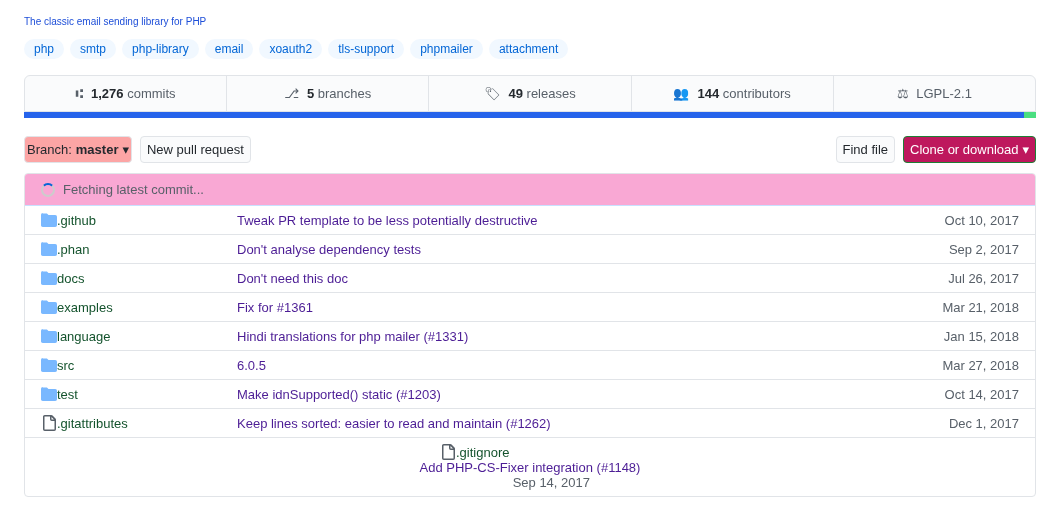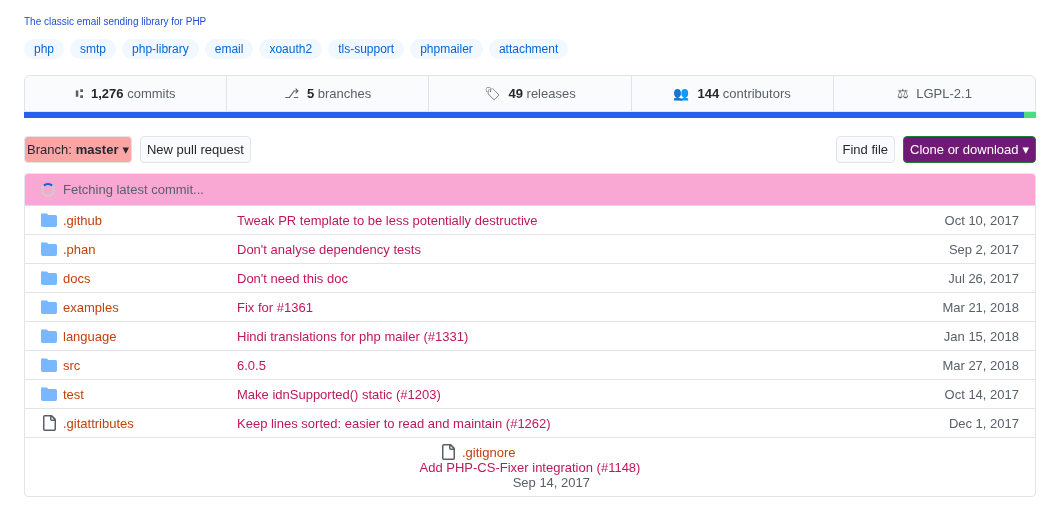--- a/index.html
+++ b/index.html
@@ -109,21 +109,21 @@
       cursor: pointer;
       border: 1px solid;
       font-weight: 500;
     }
     .btn-default {
       background: #fafbfc;
       border-color: #e1e4e8;
       color: #24292e;
     }
     .btn-primary {
-      background: #701a75;
+      background: #be185d;
       border-color: #1e7e34;
       color: #fff;
       display: flex;
       align-items: center;
       gap: 4px;
     }
 
     
     .file-table {
       border: 1px solid #e1e4e8;
@@ -156,30 +156,29 @@
       padding: 6px 16px;
       border-bottom: 1px solid #e1e4e8;
       font-size: 13px;
     }
     .file-row:last-child { border-bottom: none; flex-direction: column; }
 
     .file-name-col {
       width: 180px;
       display: flex;
       align-items: center;
-      gap: 6px;
-      color: #c2410c;
+      color: #14532d;
       text-decoration: none;
       cursor: pointer;
       flex-shrink: 0;
     }
 
     .file-msg-col {
       flex: 1;
-      color: #be185d;
+      color: #4c1d95;
       padding: 0 16px;
       overflow: hidden;
       text-overflow: ellipsis;
       white-space: nowrap;
     }
     .file-date-col {
       width: 120px;
       text-align: right;
       color: #586069;
       flex-shrink: 0;

